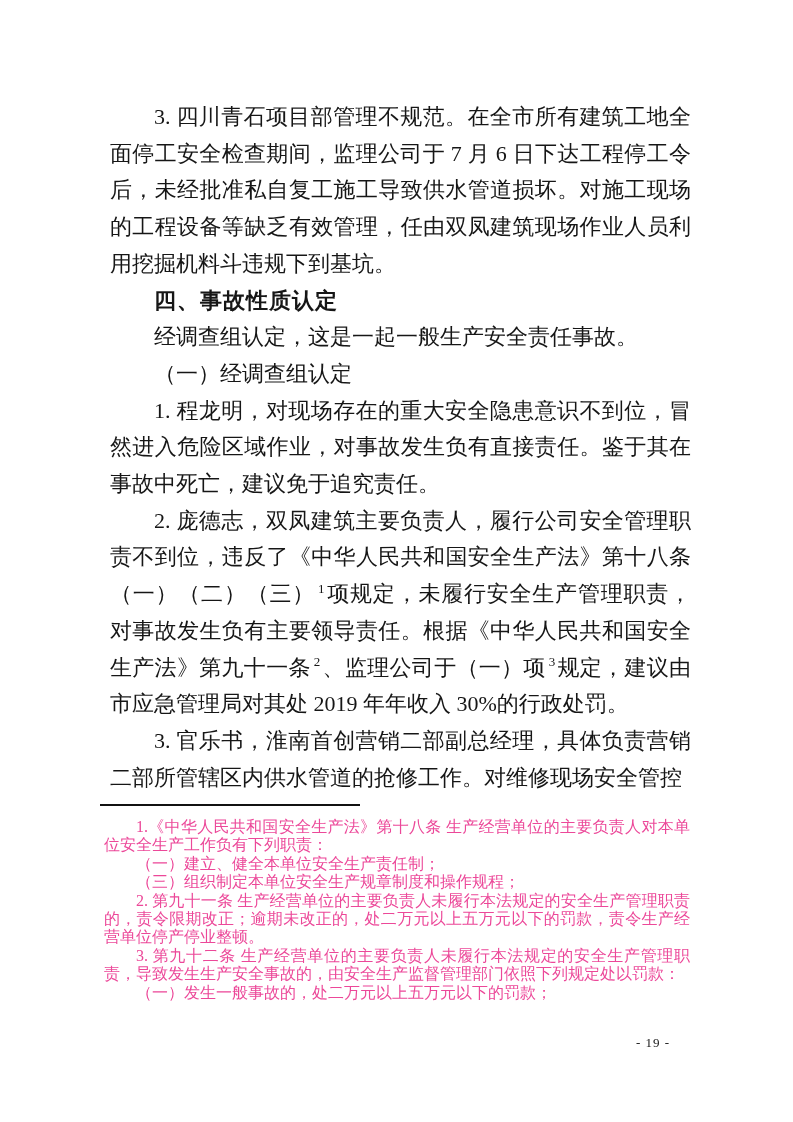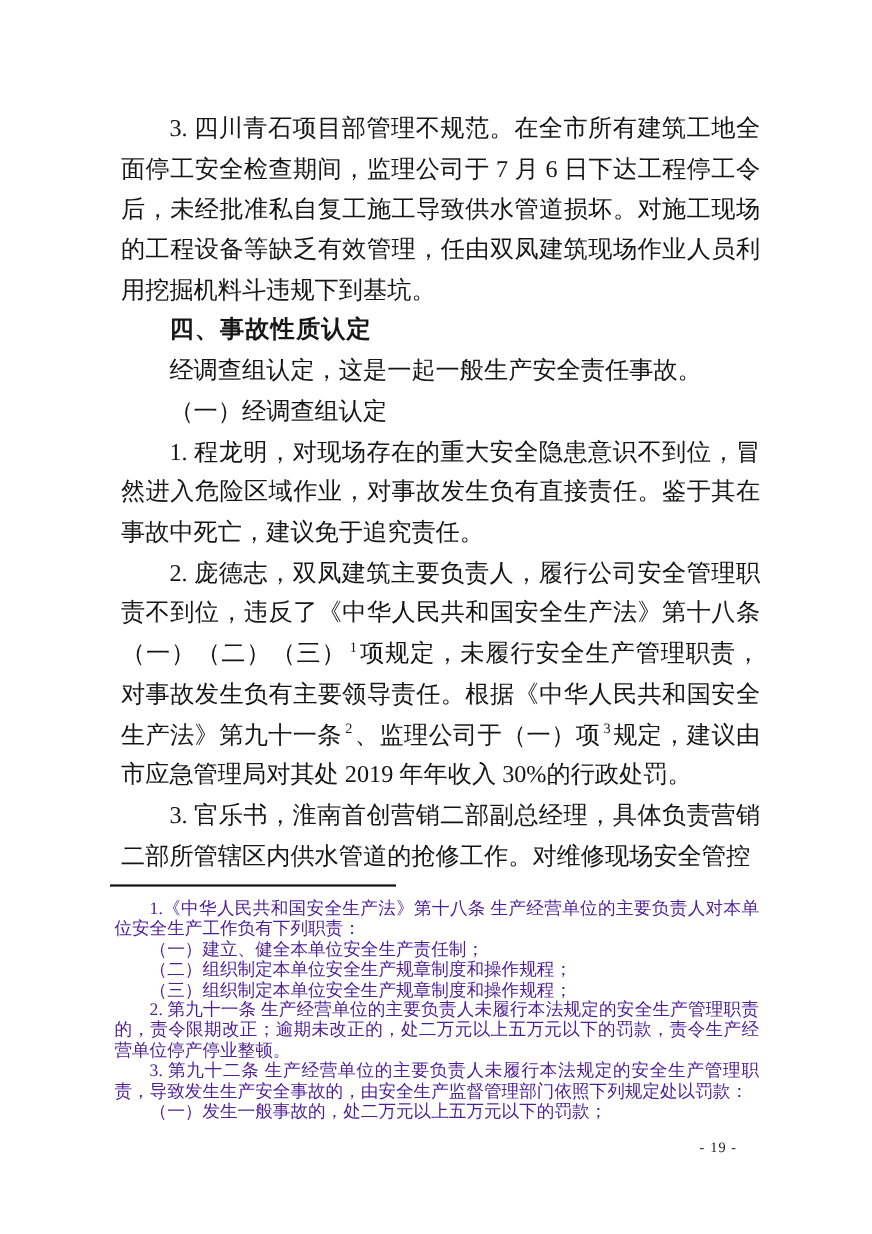--- a/index.html
+++ b/index.html
@@ -30,21 +30,21 @@
     padding: 0;
   }
   .para {
     text-indent: 2em;
   }
   .para:last-child {
     text-align-last: left;
   }
   .heading {
     text-indent: 2em;
-    font-family: Liberation Mono, monospace;
+    font-family: Liberation Serif, serif;
     font-weight: bold;
     letter-spacing: 1px;
   }
   .subheading {
     text-indent: 2em;
     font-weight: normal;
   }
   sup.fnref {
     font-size: 13px;
     line-height: 0;
@@ -60,21 +60,21 @@
     border-top: 2px solid #111111;
   }
   .footnotes {
     position: absolute;
     left: 104px;
     top: 818px;
     width: 586px;
     font-size: 16px;
     line-height: 18.4px;
     text-align: justify;
-    color: #4c1d95;
+    color: #ec4899;
   }
   .footnotes p {
     margin: 0;
     padding: 0;
     text-indent: 2em;
   }
   .page-number {
     position: absolute;
     left: 636px;
     top: 1035px;
@@ -96,21 +96,20 @@
     <p class="para">1. 程龙明，对现场存在的重大安全隐患意识不到位，冒然进入危险区域作业，对事故发生负有直接责任。鉴于其在事故中死亡，建议免于追究责任。</p>
     <p class="para"><span>2. 庞德志，双凤建筑主要负责人，履行公司安全管理职责不到位，违反了《中华人民共和国安全生产法》第十八条（一）（二）（三）</span><sup class="fnref">1</sup><span>项规定，未履行安全生产管理职责，对事故发生负有主要领导责任。根据《中华人民共和国安全生产法》第九十一条</span><sup class="fnref">2</sup><span>、监理公司于（一）项</span><sup class="fnref">3</sup><span>规定，建议由市应急管理局对其处 2019 年年收入 30%的行政处罚。</span></p>
     <p class="para">3. 官乐书，淮南首创营销二部副总经理，具体负责营销二部所管辖区内供水管道的抢修工作。对维修现场安全管控</p>
   </div>
 
   <div class="footnote-separator"></div>
 
   <div class="footnotes">
     <p>1.《中华人民共和国安全生产法》第十八条  生产经营单位的主要负责人对本单位安全生产工作负有下列职责：</p>
     <p>（一）建立、健全本单位安全生产责任制；</p>
-    <p>（二）组织制定本单位安全生产规章制度和操作规程；</p>
     <p>（三）组织制定本单位安全生产规章制度和操作规程；</p>
     <p>2. 第九十一条  生产经营单位的主要负责人未履行本法规定的安全生产管理职责的，责令限期改正；逾期未改正的，处二万元以上五万元以下的罚款，责令生产经营单位停产停业整顿。</p>
     <p>3. 第九十二条  生产经营单位的主要负责人未履行本法规定的安全生产管理职责，导致发生生产安全事故的，由安全生产监督管理部门依照下列规定处以罚款：</p>
     <p>（一）发生一般事故的，处二万元以上五万元以下的罚款；</p>
   </div>
 
   <div class="page-number">- 19 -</div>
 
 </div>
 

